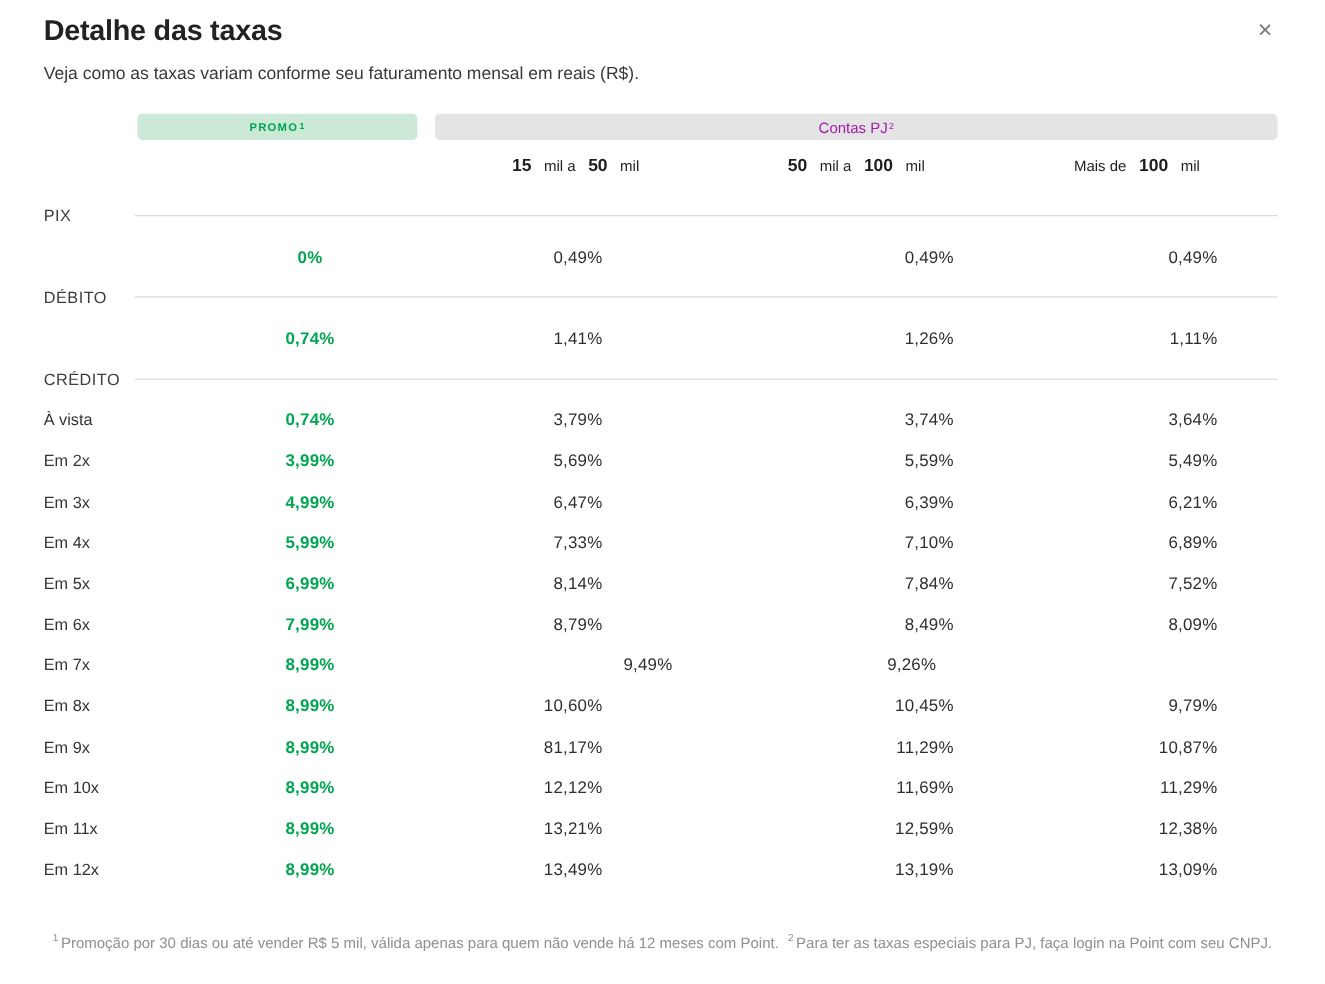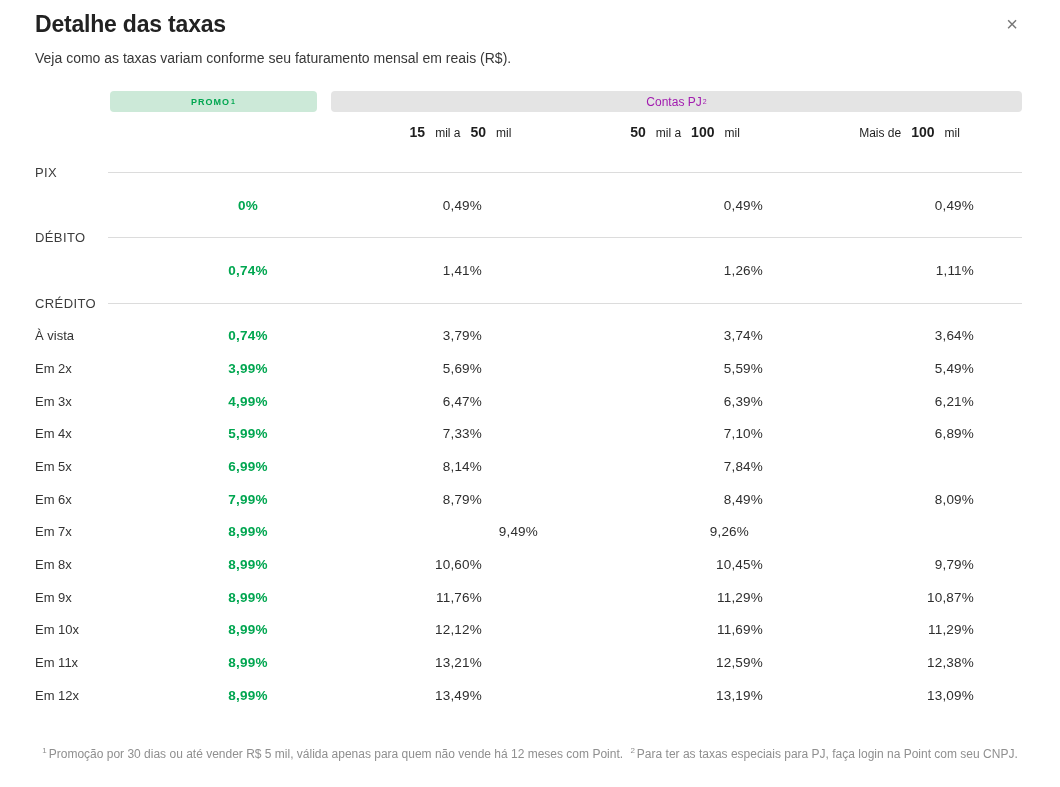--- a/index.html
+++ b/index.html
@@ -9,21 +9,21 @@
 
   .title { position:absolute; left:35px; top:11px; font-size:23px; font-weight:700;
     color:#222; letter-spacing:-0.2px; }
   .subtitle { position:absolute; left:35px; top:50px; font-size:14px; color:#383838; }
   .close-btn { position:absolute; top:12px; right:36px; width:24px; height:24px;
     display:flex; align-items:center; justify-content:center; cursor:pointer;
     font-size:20px; font-weight:300; color:#777; line-height:1; }
 
   .badges-row { position:absolute; left:110px; top:91px; width:912px; height:21px;
     display:flex; }
-  .badge-promo { width:207px; height:21px; border-radius:4px; background:#cce9d8;
+  .badge-promo { width:224px; height:21px; border-radius:4px; background:#cce9d8;
     display:flex; align-items:center; justify-content:center;
     font-size:9px; font-weight:700; color:#00a650; letter-spacing:1px; }
   .badge-gap { width:14px; }
   .badge-pj { flex:1; height:21px; border-radius:4px; background:#e4e4e4;
     display:flex; align-items:center; justify-content:center;
     font-size:12px; color:#a21caf; }
   .badge-promo sup, .badge-pj sup { font-size:7px; line-height:0; margin-left:1px; }
 
   .colheads { position:absolute; left:348px; top:120px; width:674px; height:26px;
     display:flex; color:#1e1e1e; }
@@ -153,20 +153,21 @@
         <div class="cell v2">7,33%</div>
         <div class="cell v3">7,10%</div>
         <div class="cell v4">6,89%</div>
       </div>
       <div class="vrow">
         <div class="cell rlabel">Em 5x</div>
         <div class="cell promo">6,99%</div>
         <div class="cell spacer"></div>
         <div class="cell v2">8,14%</div>
         <div class="cell v3">7,84%</div>
+        <div class="cell v4">7,52%</div>
       </div>
       <div class="vrow">
         <div class="cell rlabel">Em 6x</div>
         <div class="cell promo">7,99%</div>
         <div class="cell spacer"></div>
         <div class="cell v2">8,79%</div>
         <div class="cell v3">8,49%</div>
         <div class="cell v4">8,09%</div>
       </div>
       <div class="vrow">
@@ -181,21 +182,21 @@
         <div class="cell promo">8,99%</div>
         <div class="cell spacer"></div>
         <div class="cell v2">10,60%</div>
         <div class="cell v3">10,45%</div>
         <div class="cell v4">9,79%</div>
       </div>
       <div class="vrow">
         <div class="cell rlabel">Em 9x</div>
         <div class="cell promo">8,99%</div>
         <div class="cell spacer"></div>
-        <div class="cell v2">11,76%</div>
+        <div class="cell v2">81,17%</div>
         <div class="cell v3">11,29%</div>
         <div class="cell v4">10,87%</div>
       </div>
       <div class="vrow">
         <div class="cell rlabel">Em 10x</div>
         <div class="cell promo">8,99%</div>
         <div class="cell spacer"></div>
         <div class="cell v2">12,12%</div>
         <div class="cell v3">11,69%</div>
         <div class="cell v4">11,29%</div>

